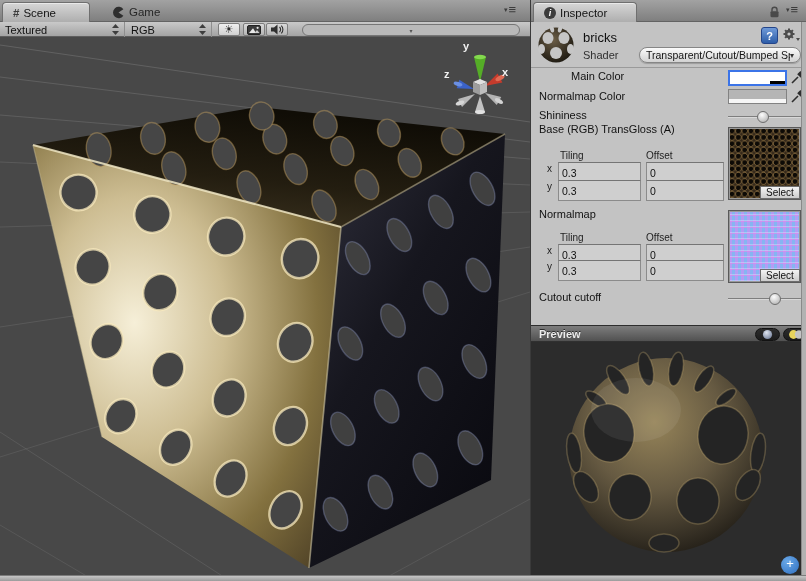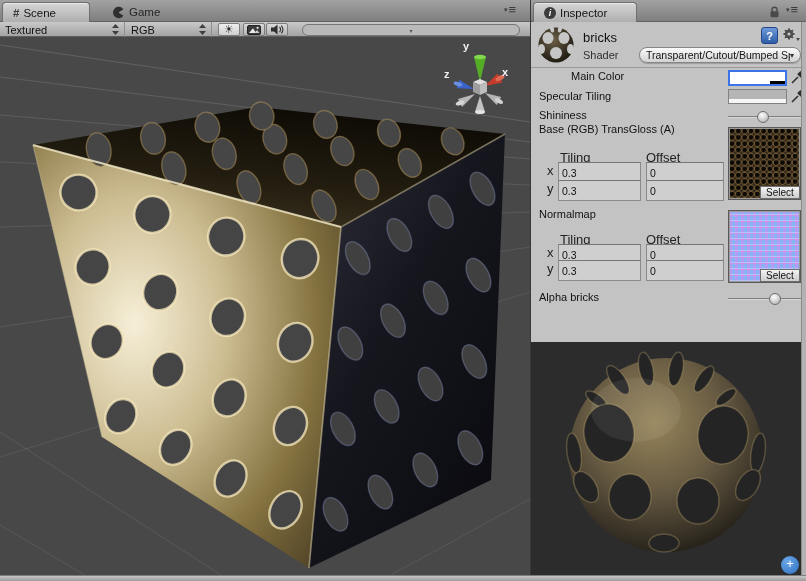--- a/index.html
+++ b/index.html
@@ -50,21 +50,21 @@
   #shader-label { position:absolute; left:52px; top:27px; font-size:11px; color:#303030; }
   .dropdown {
     position:absolute; display:flex; align-items:center; justify-content:space-between;
     background:linear-gradient(#fbfbfb,#d2d2d2); border:1px solid #868686; border-radius:8px;
     font-size:10.5px; color:#141414; padding:0 6px; cursor:pointer; box-shadow:0 1px 1px rgba(0,0,0,.2);
   }
   .help-btn { position:absolute; left:230px; top:5px; width:17px; height:17px; border-radius:3px;
     background:linear-gradient(#6f9ad8,#2d5da8); border:1px solid #24458a; color:#fff; font-weight:bold;
     font-size:11px; display:flex; align-items:center; justify-content:center; cursor:pointer; }
   .prop-label { position:absolute; left:8px; font-size:11px; color:#121212; }
-  .sub-label  { position:absolute; font-size:13px; color:#222; }
+  .sub-label  { position:absolute; font-size:10px; color:#222; }
   .swatch { position:absolute; left:197px; width:59px; cursor:pointer; }
   .field { position:absolute; height:21px; background:#cfcfcf; border:1px solid #8b8b8b; border-top-color:#757575;
     font-size:10.5px; color:#101010; padding:0 3px; font-family:"Liberation Sans","DejaVu Sans",sans-serif; outline:none; }
   .slider { position:absolute; left:197px; width:76px; height:14px; cursor:pointer; }
   .slider .track { position:absolute; left:0; right:0; top:6px; height:2px; background:#7e7e7e; border-bottom:1px solid #d8d8d8; }
   .slider .thumb { position:absolute; top:1px; width:12px; height:12px; border-radius:50%;
     background:radial-gradient(circle at 40% 30%,#fdfdfd,#c2c2c2 70%,#9a9a9a); border:1px solid #6f6f6f; }
   .thumb-tex { position:absolute; left:197px; width:73px; height:73px; border:1px solid #5a5a5a; box-shadow:inset 0 0 0 1px #999; cursor:pointer;text-align:center; }
   .select-btn { position:absolute; right:0; bottom:0; width:40px; height:13px;
     background:linear-gradient(#f4f4f4,#cccccc); border:1px solid #6d6d6d; font-size:10px; color:#111;
@@ -349,21 +349,21 @@
 
     <div class="prop-label" style="top:70px;margin-left:32px;">Main Color</div>
     <div class="swatch" style="top:70px;height:16px;border:2px solid #3b74e8;background:#fff;">
       <div id="main-alpha" class="abs" style="right: 0px; bottom: 0px; height: 3px; background: rgb(0, 0, 0); width: 28%;"></div>
     </div>
     <svg class="abs" style="left:259px;top:69px;" width="14" height="16" viewBox="0 0 14 16">
       <path d="M2,14 L8,8" stroke="#2e2e2e" stroke-width="1.6"></path>
       <path d="M7.2,5.2 l3.6,3.6 2.4,-2.4 a1.7,1.7 0 0 0 -3.6,-3.6 Z" fill="#2e2e2e"></path>
     </svg>
 
-    <div class="prop-label" style="top:90px;">Specular Tiling</div>
+    <div class="prop-label" style="top:90px;">Normalmap Color</div>
     <div class="swatch" style="top:89px;height:15px;border:1px solid #828282;background:#b5b5b5;">
       <div class="abs" style="left:0;right:0;bottom:0;height:4px;background:#f6f6f6;"></div>
     </div>
     <svg class="abs" style="left:259px;top:88px;" width="14" height="16" viewBox="0 0 14 16">
       <path d="M2,14 L8,8" stroke="#2e2e2e" stroke-width="1.6"></path>
       <path d="M7.2,5.2 l3.6,3.6 2.4,-2.4 a1.7,1.7 0 0 0 -3.6,-3.6 Z" fill="#2e2e2e"></path>
     </svg>
 
     <div class="prop-label" style="top:109px;">Shininess</div>
     <div class="slider" style="top:110px;">
@@ -390,26 +390,46 @@
     <div class="sub-label" style="left:16px;top:245px;">x</div>
     <input class="field" style="left: 27px; top: 244px; width: 83px;" value="0.3">
     <input class="field" style="left: 115px; top: 244px; width: 78px;" value="0">
     <div class="sub-label" style="left:16px;top:261px;">y</div>
     <input class="field" style="left: 27px; top: 260px; width: 83px;" value="0.3">
     <input class="field" style="left: 115px; top: 260px; width: 78px;" value="0">
     <div id="normal-thumb-pat" class="thumb-tex" style="top:210px;">
       <div class="select-btn">Select</div>
     </div>
 
-    <div class="prop-label" style="top:291px;">Alpha bricks</div>
+    <div class="prop-label" style="top:291px;">Cutout cutoff</div>
     <div class="slider" style="top:292px;">
       <div class="track"></div>
       <div class="thumb" style="left: calc(63% - 7px);"></div>
     </div>
 
+    <div id="preview-header">
+      <div id="preview-title">Preview</div>
+      <div class="pv-btn" style="left:224px;">
+        <svg width="11" height="11" viewBox="0 0 12 12">
+          <defs>
+              <radialGradient id="gPvb" cx="0.4" cy="0.3" r="0.8">
+            <stop offset="0" stop-color="#dfe5f0"></stop>
+                <stop offset="1" stop-color="#707d98"></stop>
+              </radialGradient>
+            </defs>
+          <circle cx="6" cy="6" r="5" fill="url(#gPvb)"></circle>
+        </svg>
+      </div>
+      <div class="pv-btn" style="left:252px;">
+        <svg width="16" height="11" viewBox="0 0 16 11">
+          <circle cx="5.5" cy="5.5" r="4.4" fill="#e8d45c"></circle>
+          <circle cx="11" cy="5.5" r="4.2" fill="#c4c4c4"></circle>
+        </svg>
+      </div>
+    </div>
     <svg id="preview-body" viewBox="0 0 270 233">
       <defs>
         <radialGradient id="gSph" cx="0.44" cy="0.33" r="0.78">
           <stop offset="0" stop-color="#968459"></stop>
             <stop offset="0.45" stop-color="#665a42"></stop>
           <stop offset="0.78" stop-color="#352f24"></stop>
             <stop offset="1" stop-color="#14110c"></stop>
         </radialGradient>
       </defs>
       <rect width="270" height="233" fill="#2c2c2c"></rect>

